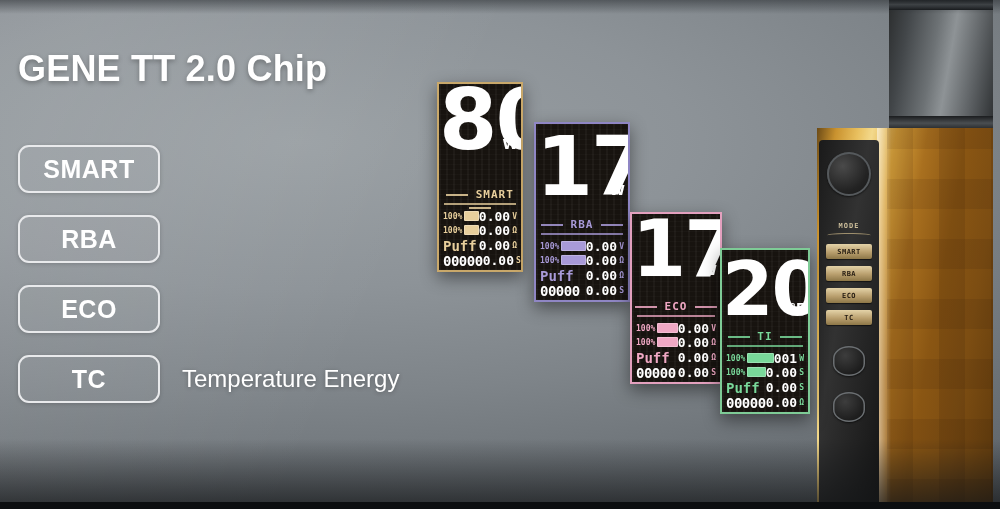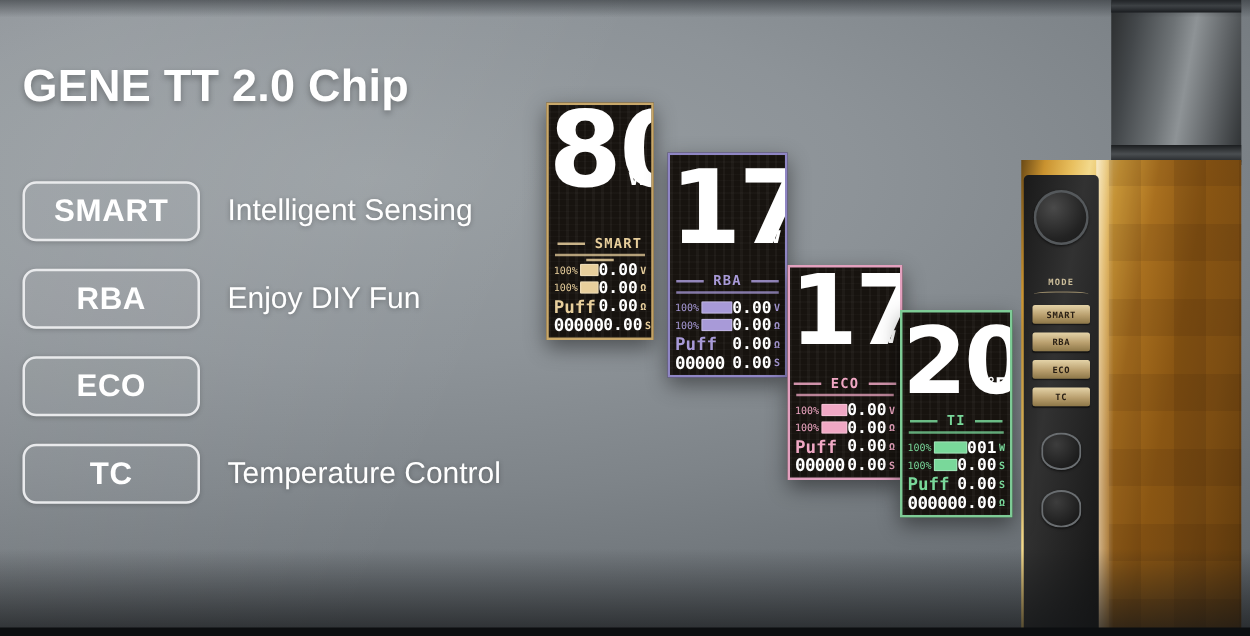--- a/index.html
+++ b/index.html
@@ -74,21 +74,21 @@
   }
   .modebar{
     position:absolute;left:0;right:0;text-align:center;
     font-size:11px;font-weight:bold;letter-spacing:1px;
   }
   .modebar .wing{display:inline-block;width:22px;height:0;
     border-top:2px solid currentColor;vertical-align:middle;opacity:.85;}
   .rule{position:absolute;height:2px;opacity:.75;}
   .grid{position:absolute;left:4px;right:4px;}
   .gl{display:flex;align-items:center;height:12px;margin-bottom:2px;}
-  .pct{font-size:8px;font-weight:normal;margin-right:2px;}
+  .pct{font-size:8px;font-weight:bold;margin-right:2px;}
   .bar{height:8px;width:38px;border-radius:1px;border:1px solid rgba(255,255,255,.25);}
   .rt{margin-left:auto;display:flex;align-items:center;color:#fff;}
   .rv{font-size:13px;font-weight:bold;}
   .ru{font-size:8px;font-weight:bold;margin-left:2px;}
   .puffrow{display:flex;align-items:center;height:15px;}
   .puff{font-size:14px;font-weight:bold;}
   .cnt{font-size:14px;font-weight:bold;color:#fff;letter-spacing:-.5px;}
 
   
   #device{position:absolute;z-index:3;left:793px;top:0;width:207px;height:509px;}
@@ -145,32 +145,30 @@
 </head>
 <body>
 
 <div id="stage">
 
   <div class="headline">GENE TT 2.0 Chip</div>
 
   <div class="features">
     <div class="frow">
       <div class="chip">SMART</div>
-      <div class="fdesc">Intelligent Sensing</div>
     </div>
     <div class="frow">
       <div class="chip">RBA</div>
-      <div class="fdesc">Enjoy DIY Fun</div>
     </div>
     <div class="frow">
       <div class="chip">ECO</div>
     </div>
     <div class="frow">
       <div class="chip">TC</div>
-      <div class="fdesc">Temperature Control</div>
+      <div class="fdesc">Temperature Energy</div>
     </div>
   </div>
 
   <div id="screens">
       <div class="screen" style="left: 437px; top: 82px; width: 82px; height: 186px; border-color: rgb(201, 168, 106);">
         <div class="tex"></div>
         <div class="big" style="font-size:84px;top:-6px;">80</div>
         <div class="unit" style="right:3px;top:52px;font-size:14px;">W</div>
         <div class="modebar" style="top:104px;color:#e8cf9c;"><span class="wing"></span> SMART <span class="wing"></span></div>
         <div class="rule" style="left:5px;right:5px;top:119px;background:#e8cf9c;"></div>

